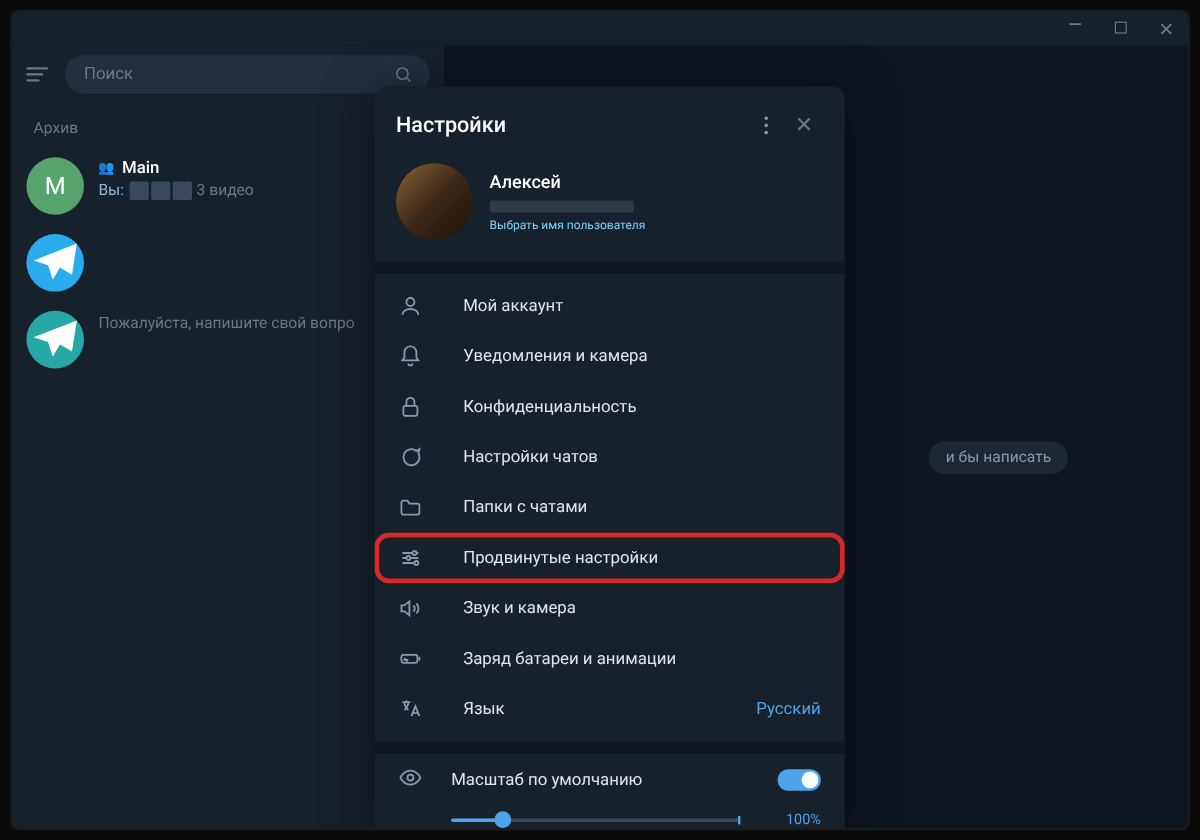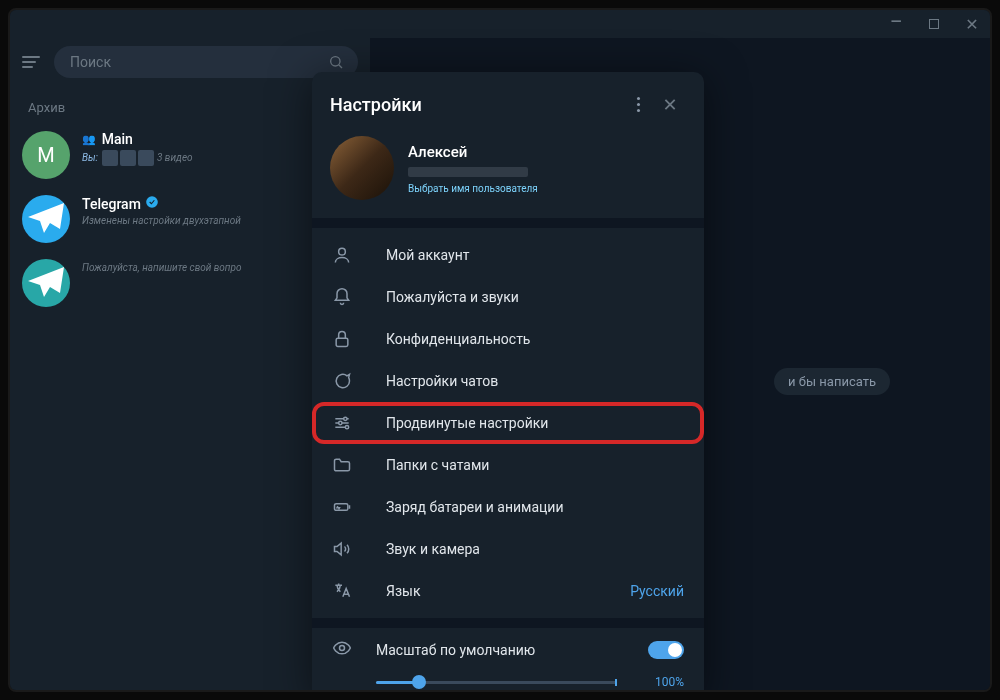--- a/index.html
+++ b/index.html
@@ -36,21 +36,21 @@
   .chat-item { display: flex; padding: 8px 12px; gap: 12px; align-items: flex-start; position: relative; }
   .avatar { width: 48px; height: 48px; border-radius: 50%; display: flex; align-items: center; justify-content: center; font-size: 20px; color: #fff; flex-shrink: 0; }
   .avatar.green { background: #56a36c; }
   .avatar.blue { background: #2aabee; }
   .avatar.teal { background: #28a7a7; }
   .chat-content { flex: 1; min-width: 0; overflow: hidden; }
   .chat-top { display: flex; align-items: center; gap: 4px; }
   .chat-name { color: #fff; font-size: 14px; font-weight: 500; }
   .verified { color: #2aabee; font-size: 12px; }
   .chat-time { margin-left: auto; color: #6c7883; font-size: 12px; }
-  .chat-preview { color: #6c7883; font-size: 10px; margin-top: 3px; white-space: nowrap; overflow: hidden; font-style: italic; }
+  .chat-preview { color: #6c7883; font-size: 13px; margin-top: 3px; white-space: nowrap; overflow: hidden; }
   .chat-preview .you { color: #8cb9e4; }
   .thumb { display: inline-block; width: 16px; height: 16px; background: #3a4a5c; border-radius: 2px; vertical-align: middle; margin: 0 1px; }
   .check { color: #4fae4e; margin-left: auto; font-size: 14px; }
   .group-icon { color: #6c7883; font-size: 11px; margin-right: 2px; }
   
   .main-area { flex: 1; background: #0e1621; position: relative; display: flex; align-items: center; justify-content: center; }
   .placeholder-pill { background: #1c2732; color: #8a98a8; padding: 6px 14px; border-radius: 14px; font-size: 13px; position: absolute; right: 100px; top: 330px; }
   
   .settings-modal {
     position: absolute;
@@ -143,33 +143,20 @@
           </div>
         </div>
       </div>
 
       <div class="chat-item">
         <div class="avatar blue">
           <svg viewBox="0 0 24 24" width="26" height="26" fill="#fff">
               <path d="M21 4L3 11l6 2 2 6 3-5 5 3L21 4z"></path>
             </svg>
         </div>
-        <div class="chat-content">
-          <div class="chat-top">
-            <span class="chat-name">Telegram</span>
-            <span class="verified">
-              <svg viewBox="0 0 24 24" width="14" height="14" fill="#2aabee">
-                  <circle cx="12" cy="12" r="10"></circle>
-                  <path d="M8 12l3 3 5-6" stroke="#17212b" stroke-width="2" fill="none"></path>
-                </svg>
-            </span>
-            <span class="chat-time">11.0</span>
-          </div>
-          <div class="chat-preview">Изменены настройки двухэтапной</div>
-        </div>
       </div>
 
       <div class="chat-item">
         <div class="avatar teal">
           <svg viewBox="0 0 24 24" width="24" height="24" fill="#fff">
               <path d="M21 4L3 11l6 2 2 6 3-5 5 3L21 4z"></path>
             </svg>
         </div>
         <div class="chat-content">
           <div class="chat-preview">Пожалуйста, напишите свой вопро</div>
@@ -216,75 +203,75 @@
           </span>
         <span>Мой аккаунт</span>
       </div>
       <div class="settings-item">
         <span class="icon">
             <svg viewBox="0 0 24 24" fill="none" stroke="currentColor" stroke-width="1.8">
               <path d="M6 8a6 6 0 0 1 12 0v5l2 3H4l2-3V8z"></path>
               <path d="M10 19a2 2 0 0 0 4 0"></path>
             </svg>
           </span>
-        <span>Пожалуйста и звуки</span>
+        <span>Уведомления и камера</span>
       </div>
       <div class="settings-item">
         <span class="icon">
             <svg viewBox="0 0 24 24" fill="none" stroke="currentColor" stroke-width="1.8">
               <rect x="5" y="11" width="14" height="10" rx="2"></rect>
               <path d="M8 11V7a4 4 0 0 1 8 0v4"></path>
             </svg>
           </span>
         <span>Конфиденциальность</span>
       </div>
       <div class="settings-item">
         <span class="icon">
             <svg viewBox="0 0 24 24" fill="none" stroke="currentColor" stroke-width="1.8">
               <path d="M21 12a8 8 0 1 1-3-6.2L21 4l-1 4a8 8 0 0 1 1 4z"></path>
             </svg>
           </span>
         <span>Настройки чатов</span>
+      </div>
+      <div class="settings-item">
+        <span class="icon">
+            <svg viewBox="0 0 24 24" fill="none" stroke="currentColor" stroke-width="1.8">
+              <path d="M3 7a2 2 0 0 1 2-2h4l2 3h8a2 2 0 0 1 2 2v7a2 2 0 0 1-2 2H5a2 2 0 0 1-2-2V7z"></path>
+            </svg>
+          </span>
+        <span>Папки с чатами</span>
       </div>
       <div class="settings-item highlighted">
         <span class="icon">
             <svg viewBox="0 0 24 24" fill="none" stroke="currentColor" stroke-width="1.8">
               <path d="M4 7h10M18 7h2M4 12h4M12 12h8M4 17h12M20 17h0"></path>
               <circle cx="16" cy="7" r="2"></circle>
               <circle cx="10" cy="12" r="2"></circle>
               <circle cx="18" cy="17" r="2"></circle>
             </svg>
           </span>
         <span>Продвинутые настройки</span>
       </div>
       <div class="settings-item">
         <span class="icon">
             <svg viewBox="0 0 24 24" fill="none" stroke="currentColor" stroke-width="1.8">
-              <path d="M3 7a2 2 0 0 1 2-2h4l2 3h8a2 2 0 0 1 2 2v7a2 2 0 0 1-2 2H5a2 2 0 0 1-2-2V7z"></path>
-            </svg>
-          </span>
-        <span>Папки с чатами</span>
+              <path d="M11 5 6 9H3v6h3l5 4V5z"></path>
+              <path d="M15 9a4 4 0 0 1 0 6M18 7a7 7 0 0 1 0 10"></path>
+            </svg>
+          </span>
+        <span>Звук и камера</span>
       </div>
       <div class="settings-item">
         <span class="icon">
             <svg viewBox="0 0 24 24" fill="none" stroke="currentColor" stroke-width="1.8">
               <rect x="3" y="8" width="16" height="8" rx="2"></rect>
               <path d="M21 10v4M7 11l-1 2h3l-1 2"></path>
             </svg>
           </span>
         <span>Заряд батареи и анимации</span>
-      </div>
-      <div class="settings-item">
-        <span class="icon">
-            <svg viewBox="0 0 24 24" fill="none" stroke="currentColor" stroke-width="1.8">
-              <path d="M11 5 6 9H3v6h3l5 4V5z"></path>
-              <path d="M15 9a4 4 0 0 1 0 6M18 7a7 7 0 0 1 0 10"></path>
-            </svg>
-          </span>
-        <span>Звук и камера</span>
       </div>
       <div class="settings-item">
         <span class="icon">
             <svg viewBox="0 0 24 24" fill="none" stroke="currentColor" stroke-width="1.8">
               <path d="M4 5h8M8 3v2M6 5c0 4 4 8 4 8M10 5c0 4-4 8-4 8M13 19l4-10 4 10M14.5 16h5"></path>
             </svg>
           </span>
         <span>Язык</span>
         <span class="value">Русский</span>
       </div>

